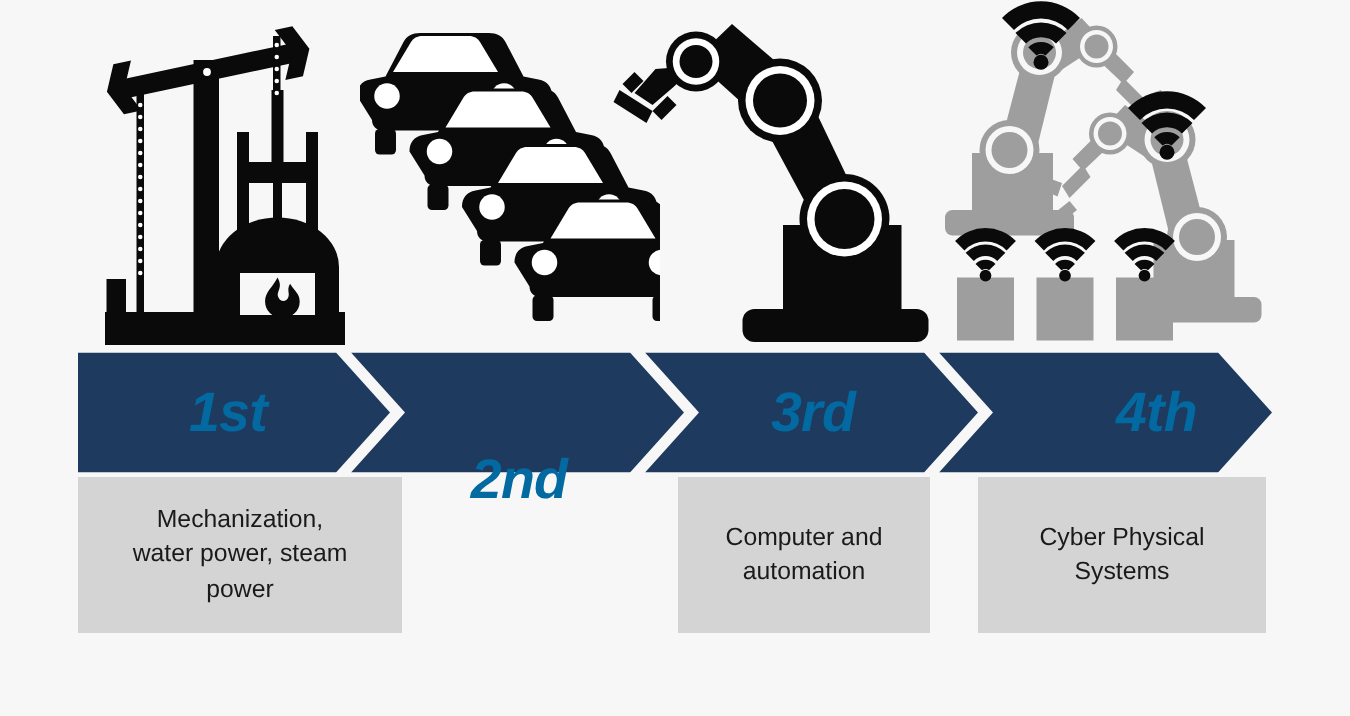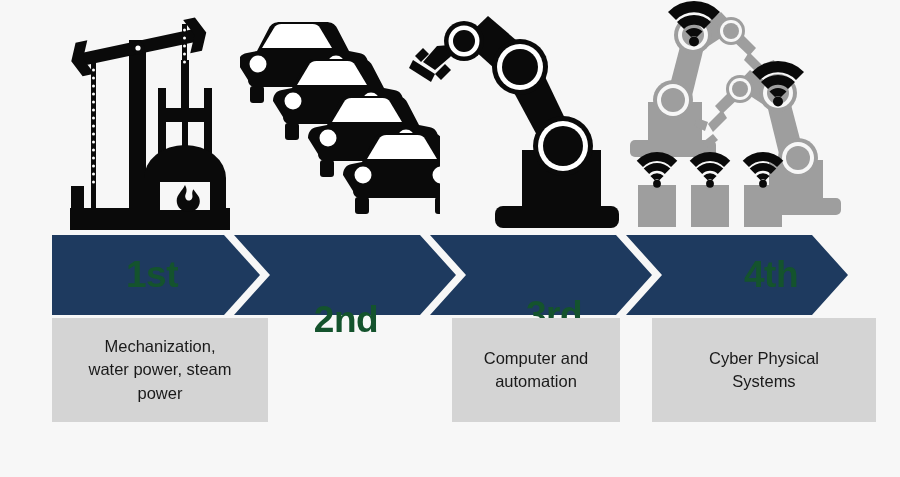--- a/index.html
+++ b/index.html
@@ -16,24 +16,25 @@
   .icons-row{position:absolute;left:0;top:0;width:900px;height:235px;}
   .icon-cell{position:absolute;top:0;height:235px;}
   .icon-cell svg{display:block;}
 
   
   .banner{position:absolute;left:52px;top:235px;width:796px;height:80px;}
   .banner svg{display:block;}
   .step-label{
     position:absolute;top:235px;height:80px;
     display:flex;align-items:center;justify-content:center;
-    color:#14532d;font-weight:bold;font-size:37px;
+    color:#0369a1;font-weight:bold;font-size:37px;
     letter-spacing:-0.5px;
     font-family:"Liberation Sans",sans-serif;
     pointer-events:none;
+    font-style:italic;
   }
 
   
   .desc-row{position:absolute;left:52px;top:318px;width:796px;height:104px;}
   .desc-box{
     position:absolute;top:0;height:104px;
     background:#d4d4d4;
     display:flex;align-items:center;justify-content:center;
     text-align:center;
     box-sizing:border-box;
@@ -286,32 +287,32 @@
         <path d="M0 0 L172 0 L208 40 L172 80 L0 80 Z"></path>
         <path d="M182 0 L368 0 L404 40 L368 80 L182 80 L218 40 Z"></path>
         <path d="M378 0 L564 0 L600 40 L564 80 L378 80 L414 40 Z"></path>
         <path d="M574 0 L760 0 L796 40 L760 80 L574 80 L610 40 Z"></path>
       </g>
     </svg>
   </div>
 
   <div class="step-label" style="left:52px;width:200px;">1st</div>
   <div class="step-label" style="left:248px;width:196px;margin-top:45px;">2nd</div>
-  <div class="step-label" style="left:456px;width:196px;margin-top:40px;">3rd</div>
+  <div class="step-label" style="left:444px;width:196px;">3rd</div>
   <div class="step-label" style="left:673px;width:196px;">4th</div>
 
   <div class="desc-row">
     <div class="desc-box" style="left:0px;width:216px;">
       <span class="txt">Mechanization,
 water power, steam
 power</span>
     </div>
     <div class="desc-box" style="left:400px;width:168px;">
       <span class="txt">Computer and
 automation</span>
     </div>
-    <div class="desc-box" style="left:600px;width:224px;">
+    <div class="desc-box" style="left:600px;width:192px;">
       <span class="txt">Cyber Physical
 Systems</span>
     </div>
   </div>
 
 </div>
 
 </body></html>

